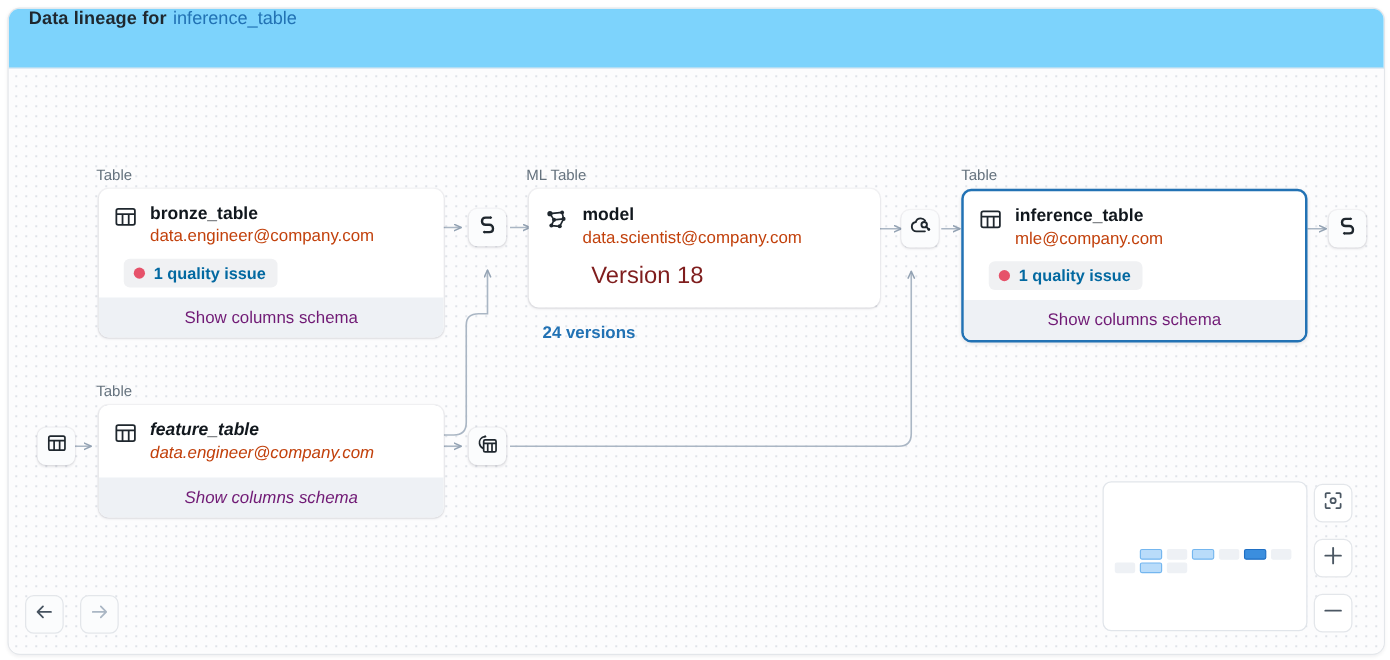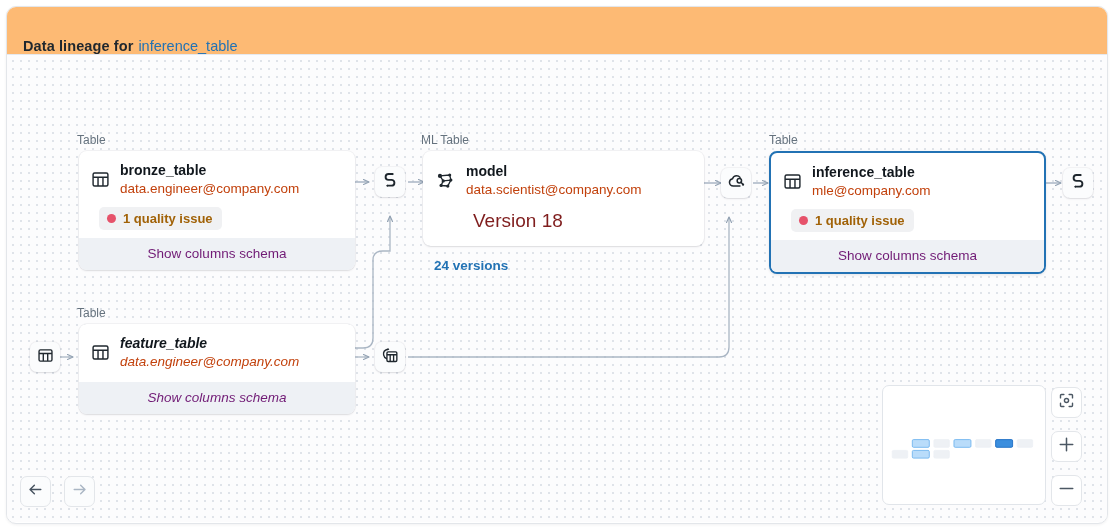--- a/index.html
+++ b/index.html
@@ -19,24 +19,24 @@
     width: 1100px; height: 516px;
     background: #ffffff;
     border: 1px solid #e3e6ea;
     border-radius: 10px;
     box-shadow: 0 1px 3px rgba(16,24,40,.06);
     overflow: hidden;
   }
   .header {
     position: absolute; left: 0; top: 0;
     width: 100%; height: 48px;
-    background: #fdba74;
+    background: #7dd3fc;
     border-bottom: 1px solid #e6e9ee;
     box-sizing: border-box;
-    display: flex; align-items: flex-end;
+    display: flex; align-items: flex-start;
     padding-left: 16px;
   }
   .header-title {
     font-size: 14.5px; font-weight: bold; color: #1f272e;
     letter-spacing: .1px;
   }
   .header-link {
     font-size: 14.5px; font-weight: normal; color: #2272b4;
     margin-left: 5px;
   }
@@ -68,42 +68,42 @@
     border-radius: 8px;
     box-shadow: 0 1px 2px rgba(16,24,40,.10), 0 0 0 1px rgba(16,24,40,.045);
     overflow: hidden;
     box-sizing: border-box;
   }
   .card.selected {
     border: 2px solid #2272b4;
     box-shadow: 0 1px 3px rgba(16,24,40,.10);
   }
   .card-body { padding: 10px 14px 6px 12px; }
-  .card-head { display: flex; align-items: center; gap: 10px; }
+  .card-head { display: flex; align-items: flex-start; gap: 10px; }
   .card-icon { flex: 0 0 auto; margin-top: 3px; }
   .card-title {
     font-size: 14px; font-weight: bold; color: #11171d;
     line-height: 1.35; white-space: nowrap;
   }
   .card-sub {
     font-size: 13.5px; color: #c2410c; line-height: 1.4;
     white-space: nowrap;
   }
   .card-meta {
     font-size: 19px; color: #7f1d1d;
     padding: 10px 0 2px 38px;
     white-space: nowrap;
   }
   .badge {
     display: inline-flex; align-items: center; gap: 7px;
     background: #f0f1f3;
     border-radius: 5px;
     padding: 4px 9px 4px 8px;
     margin: 8px 0 2px 8px;
-    font-size: 13px; font-weight: bold; color: #a16207;
+    font-size: 13px; font-weight: bold; color: #0369a1;
     white-space: nowrap;
   }
   .badge-dot {
     width: 9px; height: 9px; border-radius: 50%;
     background: #e6526a; flex: 0 0 auto;
   }
   .card-footer {
     background: #eef1f5;
     color: #701a75;
     font-size: 13.5px;

